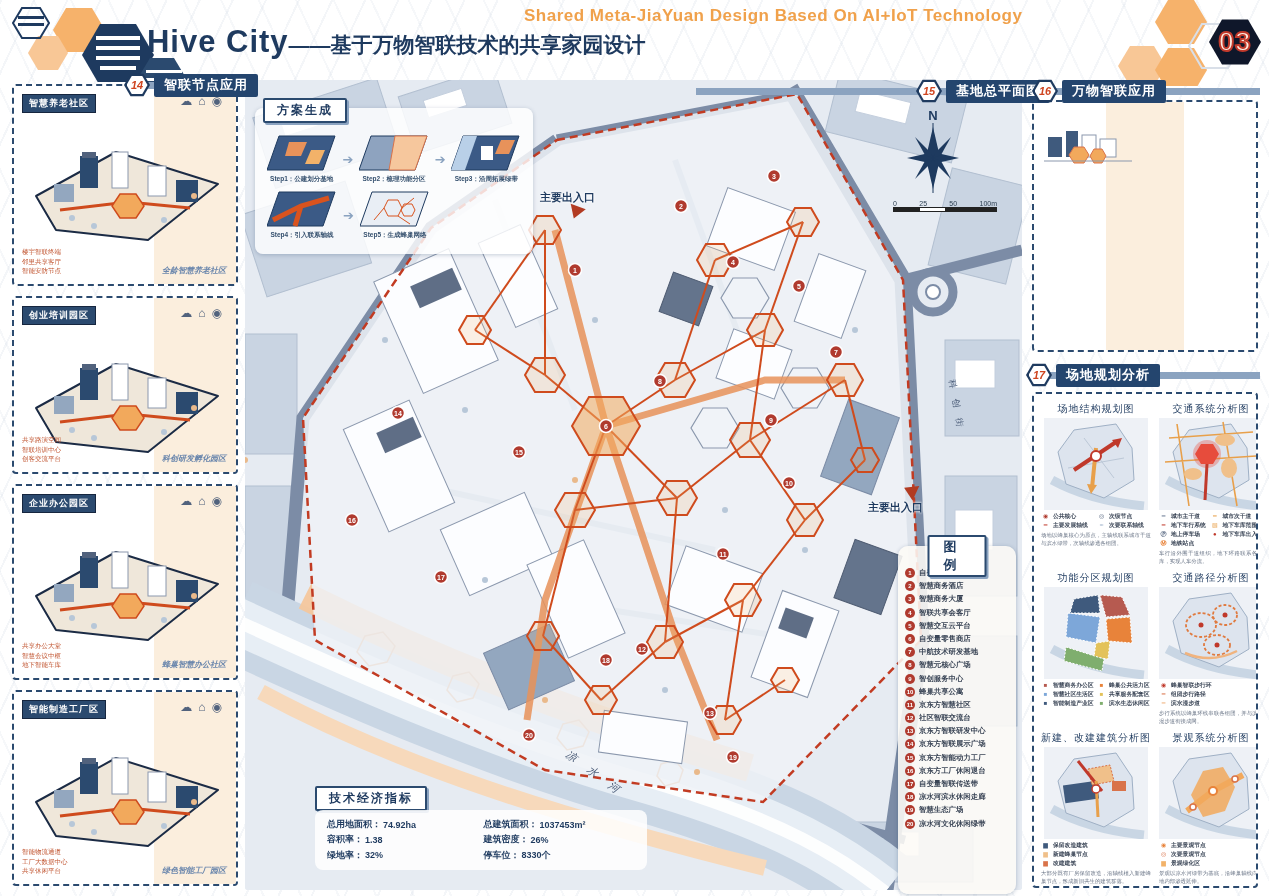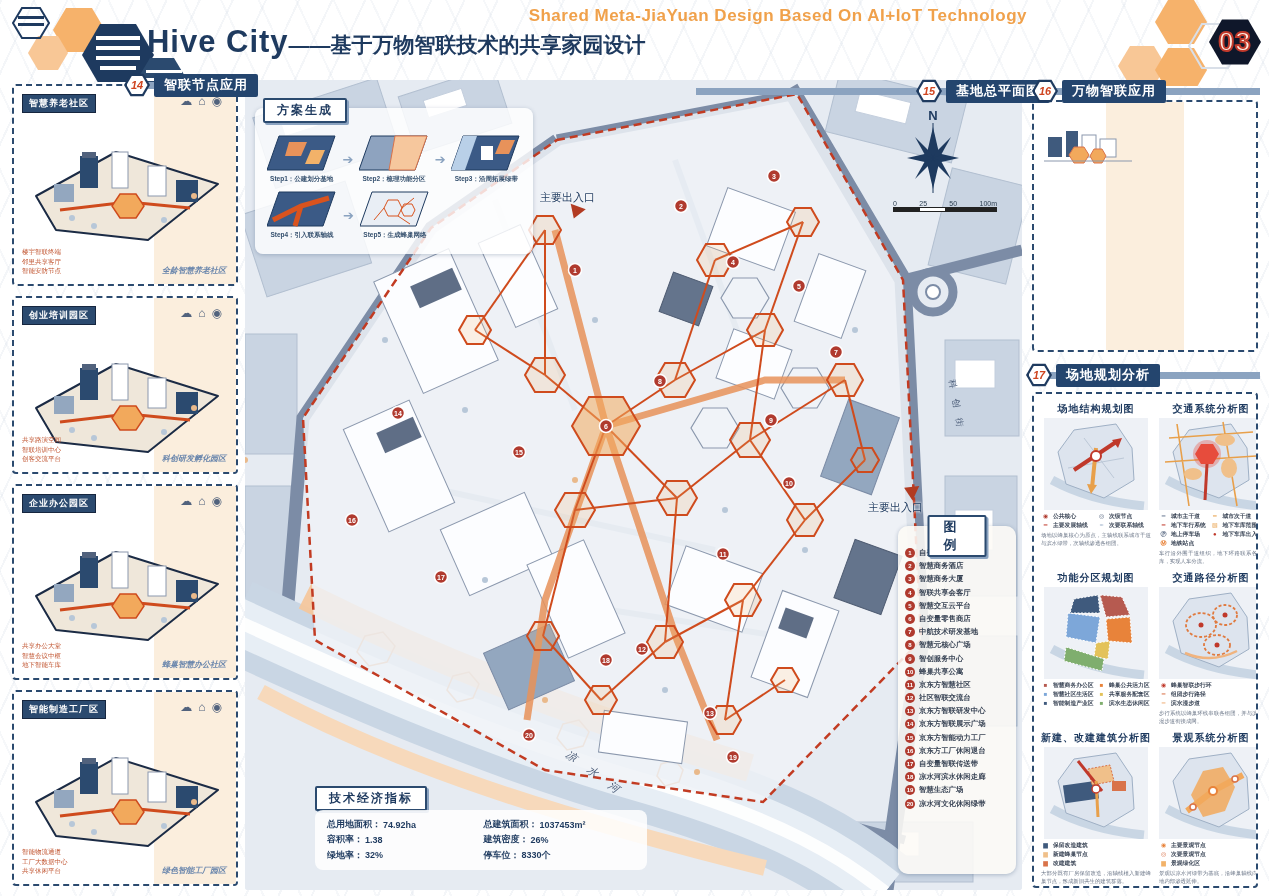--- a/index.html
+++ b/index.html
@@ -5,21 +5,21 @@
   *{margin:0;padding:0;box-sizing:border-box}
   html,body{width:1269px;height:896px}
   body{font-family:"Liberation Sans","DejaVu Sans",sans-serif;background:#fff;position:relative;overflow:hidden}
   .board{position:absolute;inset:0;background:#fff}
   .board::before{content:"";position:absolute;inset:0;pointer-events:none;z-index:0;
     background:repeating-linear-gradient(115deg,rgba(205,214,226,.22) 0 2px,transparent 2px 30px),
                repeating-linear-gradient(65deg,rgba(205,214,226,.18) 0 2px,transparent 2px 34px);}
   .abs{position:absolute}
   
   .hdr{position:absolute;left:0;top:0;width:1269px;height:78px;z-index:5}
-  .hdr-en{position:absolute;left:512px;top:6px;width:515px;text-align:right;color:#f0a14b;font-weight:bold;font-size:17px;letter-spacing:.5px}
+  .hdr-en{position:absolute;left:524px;top:6px;width:515px;color:#f0a14b;font-weight:bold;font-size:17px;letter-spacing:.5px}
   .hdr-cn{position:absolute;left:126px;top:24px;white-space:nowrap}
   .hdr-cn .big{font-size:31px;font-weight:bold;color:#1e3a5f;letter-spacing:1px}
   .hdr-cn .cn{font-size:21px;font-weight:bold;color:#1e3a5f}
   .hex{clip-path:polygon(25% 6.7%,75% 6.7%,100% 50%,75% 93.3%,25% 93.3%,0% 50%);display:inline-block}
   .pagebadge{position:absolute;left:1209px;top:16px;width:52px;height:52px;background:#0f172a;display:flex;align-items:center;justify-content:center;font-size:28px;font-weight:900;color:#fbe9df;-webkit-text-stroke:2px #c0392b;letter-spacing:1px}
   
   .sec{position:absolute;z-index:6;display:flex;align-items:center;height:22px}
   .sec .bar{position:absolute;top:8px;height:7px;background:#8ba3c0;z-index:-1}
   .hexTag{width:26px;height:26px;background:#1e3a5f;display:flex;align-items:center;justify-content:center;flex:0 0 26px}
   .hexTag .in{width:21px;height:21px;background:#fff;display:flex;align-items:center;justify-content:center;font-weight:900;font-style:italic;font-size:11px;color:#cf4520}
@@ -41,51 +41,51 @@
   .mapwrap{position:absolute;left:245px;top:80px;width:777px;height:810px;z-index:1;background:#e6ebf2;border-radius:3px;overflow:hidden}
   .ovl{position:absolute;z-index:4}
   .chipTitle{display:inline-block;background:#fff;border:2px solid #2b4a6f;box-shadow:2px 2px 0 #8ba3c0;color:#1e3a5f;font-weight:900;font-size:13px;padding:2px 12px;letter-spacing:2px;border-radius:2px}
   .schemeBox{left:255px;top:108px;width:278px;height:146px;background:rgba(255,255,255,.82);border-radius:8px;padding:24px 8px 4px;box-shadow:0 1px 4px rgba(30,58,95,.25)}
   .schemeBox .chipTitle{position:absolute;left:8px;top:-10px;font-size:12px}
   .steps{display:flex;align-items:center;justify-content:flex-start;gap:2px;margin-top:2px}
   .step{width:78px;text-align:center}
   .step svg{display:block;margin:0 auto}
   .step .cap{font-size:6.5px;color:#35506e;font-weight:bold;margin-top:1px;white-space:nowrap}
   .arrow{color:#8ba3c0;font-weight:900;font-size:13px}
-  .legendBox{left:898px;top:526px;width:118px;height:348px;background:rgba(253,250,246,.88);border-radius:10px;padding:22px 7px 4px;box-shadow:0 1px 4px rgba(30,58,95,.3)}
+  .legendBox{left:898px;top:546px;width:118px;height:348px;background:rgba(253,250,246,.88);border-radius:10px;padding:22px 7px 4px;box-shadow:0 1px 4px rgba(30,58,95,.3)}
   .legendBox .chipTitle{position:absolute;left:50%;transform:translateX(-50%);top:-11px;font-size:13px;letter-spacing:6px;padding:1px 14px}
   .legendBox ul{list-style:none}
   .legendBox li{display:flex;align-items:center;gap:4px;margin-bottom:3.2px}
   .lnum{flex:0 0 10px;width:10px;height:10px;border-radius:50%;background:#b03a2e;color:#fff;font-size:6px;font-weight:bold;display:flex;align-items:center;justify-content:center}
   .legendBox li span.t{font-size:7.4px;font-weight:bold;color:#3a4556;white-space:nowrap}
   .indBox{left:315px;top:788px;width:332px;height:84px}
   .indBox .chipTitle{position:absolute;left:0;top:-2px;font-size:12px}
   .indGrid{position:absolute;left:0;top:22px;width:332px;height:60px;background:rgba(255,255,255,.85);border-radius:8px;padding:7px 12px;display:grid;grid-template-rows:repeat(3,1fr);grid-auto-flow:column;column-gap:18px}
   .ind-row{display:flex;align-items:center;font-size:9px;color:#1e3a5f;font-weight:bold;white-space:nowrap}
   .ind-row .v{font-weight:bold;color:#1e3a5f;margin-left:2px}
-  .entrance{z-index:4;font-size:11px;font-weight:400;color:#1e3a5f;text-shadow:0 0 3px #fff,0 0 3px #fff}
+  .entrance{z-index:4;font-size:11px;font-weight:700;color:#1e3a5f;text-shadow:0 0 3px #fff,0 0 3px #fff}
   .tri{width:0;height:0;border-left:8px solid transparent;border-right:8px solid transparent;border-top:13px solid #b23b22;position:absolute}
   .compass{left:903px;top:108px;width:60px;height:100px;text-align:center}
   .compass .n{font-size:13px;font-weight:900;color:#1e3a5f}
   .scalebar{left:893px;top:200px;width:120px}
   .scalebar .nums{font-size:7px;color:#2c3e50;letter-spacing:0;display:flex;justify-content:space-between;width:104px}
   .sb{display:flex;width:104px;height:5px;border:1px solid #222}
   .sb i{display:block;height:100%}
   
   .iotPanel{position:absolute;left:1032px;top:100px;width:226px;height:252px;z-index:2;padding:6px 6px 2px}
   .iotPanel .pband{position:absolute;left:72px;top:0;bottom:0;width:78px;background:#fbeedd;z-index:0}
   .iotrow{position:relative;display:flex;align-items:center;gap:4px;z-index:1;height:60px}
   .iotrow .art{flex:0 0 96px}
   .iotrow .txt{flex:1}
   .iotrow .t{font-size:8px;font-weight:900;text-align:center;margin-bottom:1px}
   .iotrow:nth-child(odd) .t{color:#1e3a5f}
   .iotrow:nth-child(even) .t{color:#d9531e}
   .iotrow .p{font-size:5.6px;color:#6a7587;line-height:1.35;text-align:justify}
   .anaPanel{position:absolute;left:1032px;top:392px;width:226px;height:496px;z-index:2;padding:8px 7px 4px;display:grid;grid-template-columns:1fr 1fr;column-gap:8px;row-gap:6px}
-  .cell .t{font-size:10px;font-weight:700;color:#1e3a5f;text-align:center;letter-spacing:1px;margin-bottom:2px;white-space:nowrap}
+  .cell .t{font-size:10px;font-weight:400;color:#1e3a5f;text-align:center;letter-spacing:1px;margin-bottom:2px;white-space:nowrap}
   .cell svg{display:block;margin:0 auto}
   .mini-legend{list-style:none;margin-top:2px}
   .mini-legend li{display:flex;align-items:center;gap:3px;font-size:5.8px;color:#3a4556;font-weight:bold;line-height:1.5;white-space:nowrap}
   .mini-legend.two{display:grid;grid-template-columns:1fr 1fr;column-gap:2px}
   .mini-legend .s{font-size:6px;width:9px;text-align:center}
   .cell .note{font-size:5.4px;color:#6a7587;line-height:1.4;text-align:justify;margin-top:2px}
   
   .logo{position:absolute;left:4px;top:2px;z-index:6}
 </style>
 </head>

